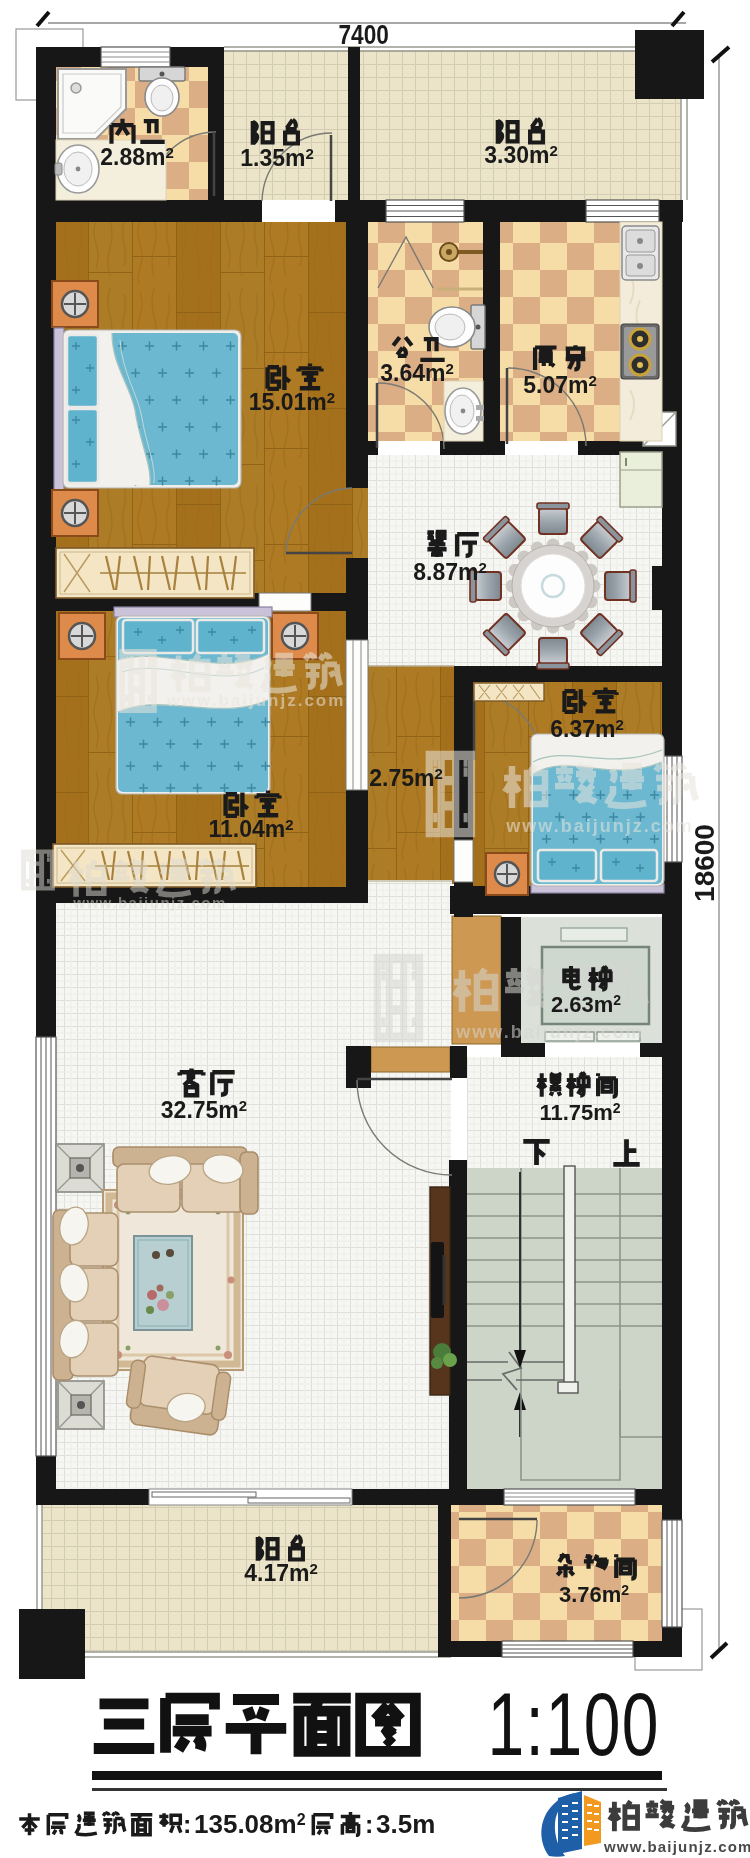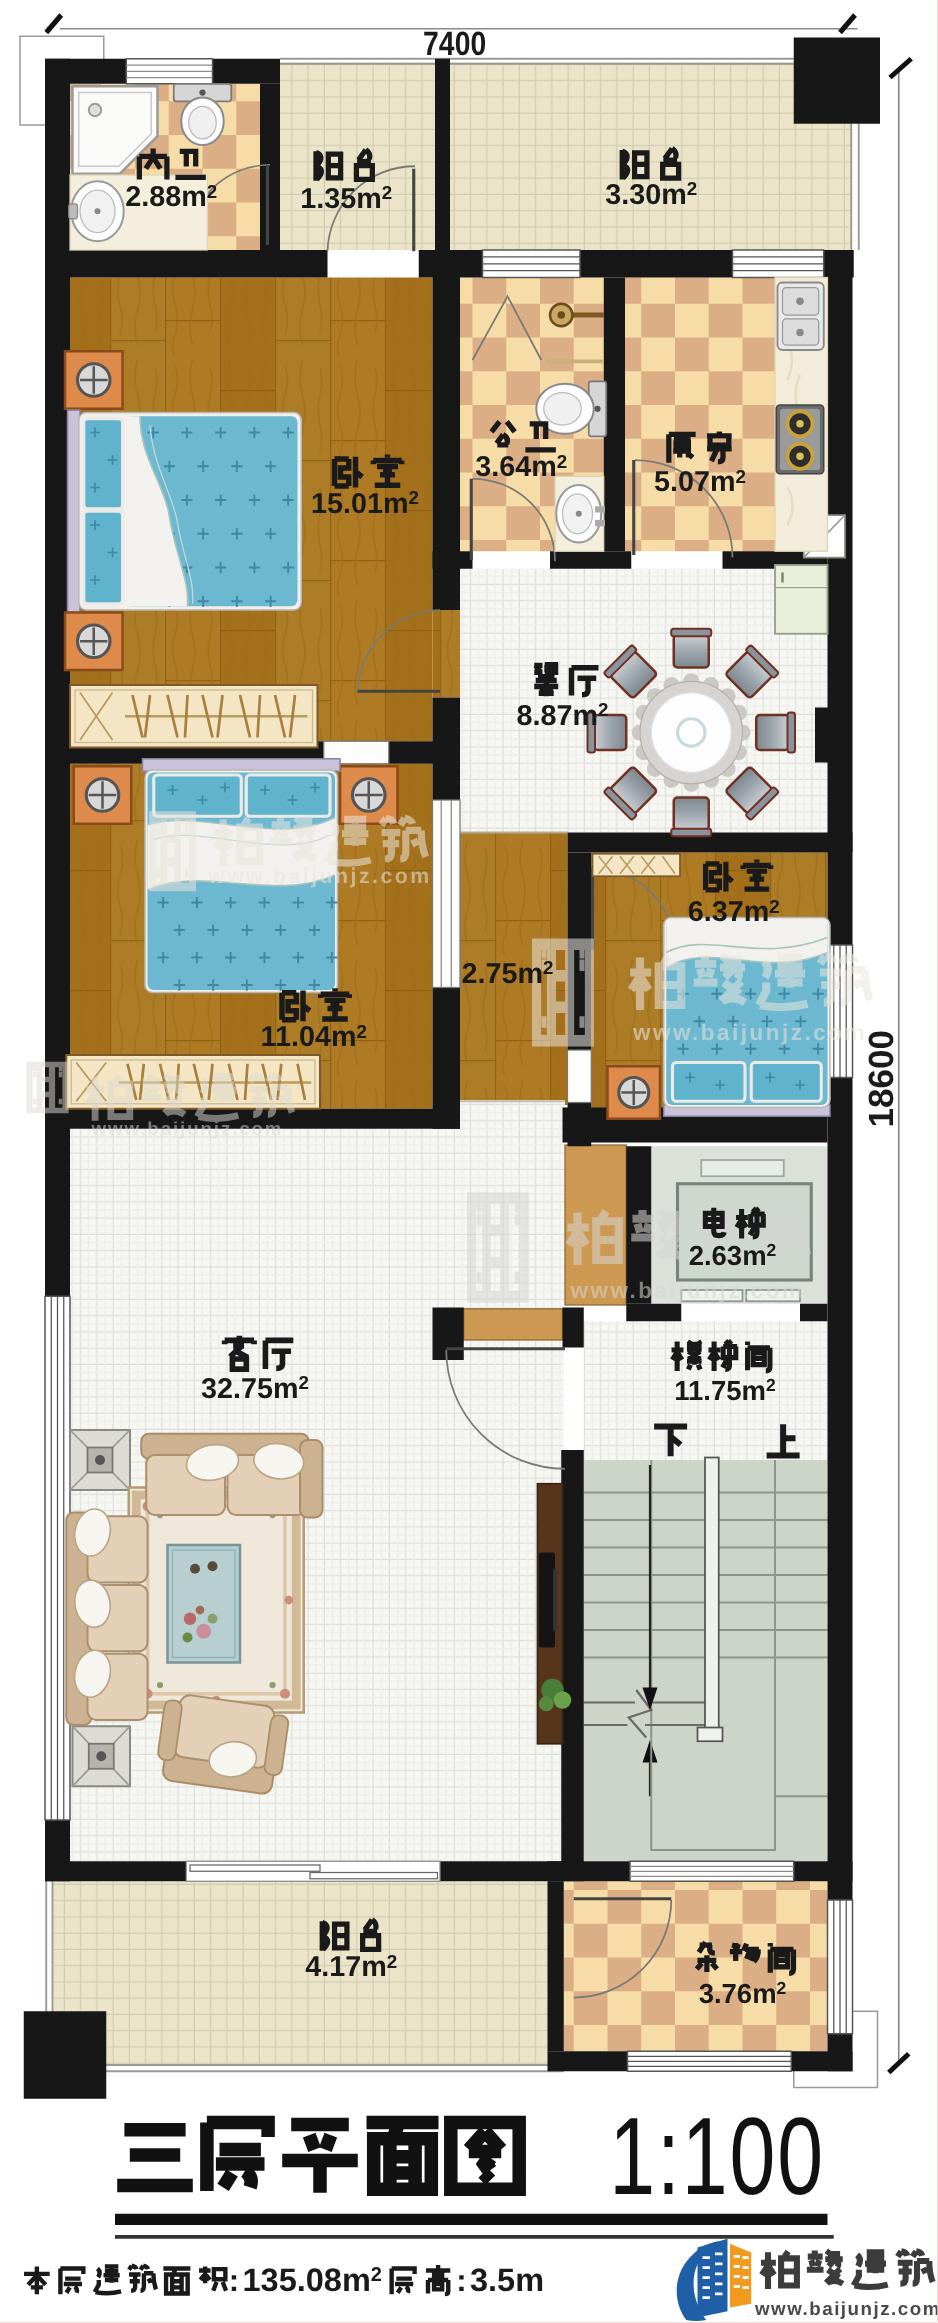--- a/index.html
+++ b/index.html
@@ -1,16 +1,16 @@
 <!DOCTYPE html>
 <html><head>
 <meta charset="utf-8">
 <style>
 html,body{margin:0;padding:0;background:#fff;}
-#page{width:750px;height:1858px;position:relative;background:#ef4444;font-family:"Liberation Sans",sans-serif;}
+#page{width:750px;height:1858px;position:relative;background:#a3a3a3;font-family:"Liberation Sans",sans-serif;}
 svg{display:block;}
 </style>
 </head>
 <body>
 <div id="page">
 <svg width="750" height="1858" viewBox="0 0 750 1858" xmlns="http://www.w3.org/2000/svg">
 <defs>
 <linearGradient id="seatg" x1="0" y1="0" x2="0" y2="1">
 <stop offset="0" stop-color="#c9ced2"></stop>
           <stop offset="0.55" stop-color="#9aa3ab"></stop>

